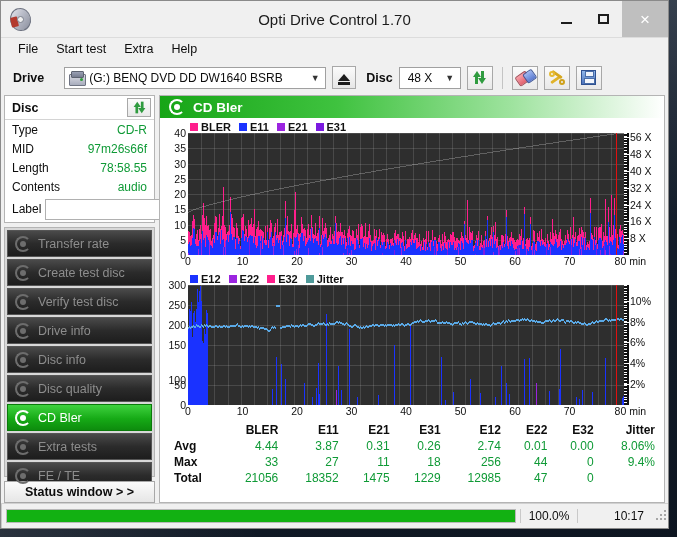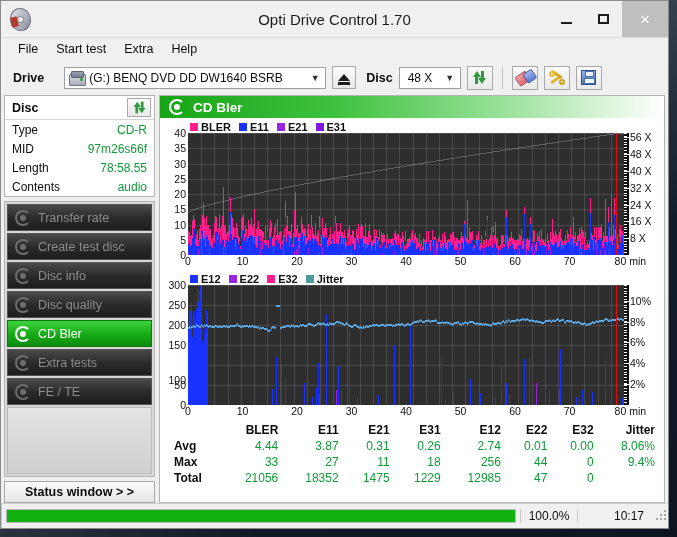--- a/index.html
+++ b/index.html
@@ -349,36 +349,57 @@
           <span class="v">97m26s66f</span>
         </div>
         <div class="disc-row">
           <span class="k">Length</span>
           <span class="v">78:58.55</span>
         </div>
         <div class="disc-row">
           <span class="k">Contents</span>
           <span class="v">audio</span>
         </div>
+        <div id="label-row">
+          <span class="k">Label</span>
+          <input id="label-input" value="" style="">
+          <div id="label-btn">
+              <div class="ico-cd"></div>
+            </div>
+        </div>
       </div>
 
       <div id="nav">
         <div class="navitem">
           <div class="ico-nav">
               <div class="ring"></div>
               <div class="dot"></div>
             </div>
           <div class="lbl">Transfer rate</div>
         </div>
         <div class="navitem">
           <div class="ico-nav">
               <div class="ring"></div>
               <div class="dot"></div>
             </div>
           <div class="lbl">Create test disc</div>
+        </div>
+        <div class="navitem">
+          <div class="ico-nav">
+              <div class="ring"></div>
+              <div class="dot"></div>
+            </div>
+          <div class="lbl">Verify test disc</div>
+        </div>
+        <div class="navitem">
+          <div class="ico-nav">
+              <div class="ring"></div>
+              <div class="dot"></div>
+            </div>
+          <div class="lbl">Drive info</div>
         </div>
         <div class="navitem">
           <div class="ico-nav">
               <div class="ring"></div>
               <div class="dot"></div>
             </div>
           <div class="lbl">Disc info</div>
         </div>
         <div class="navitem">
           <div class="ico-nav">

